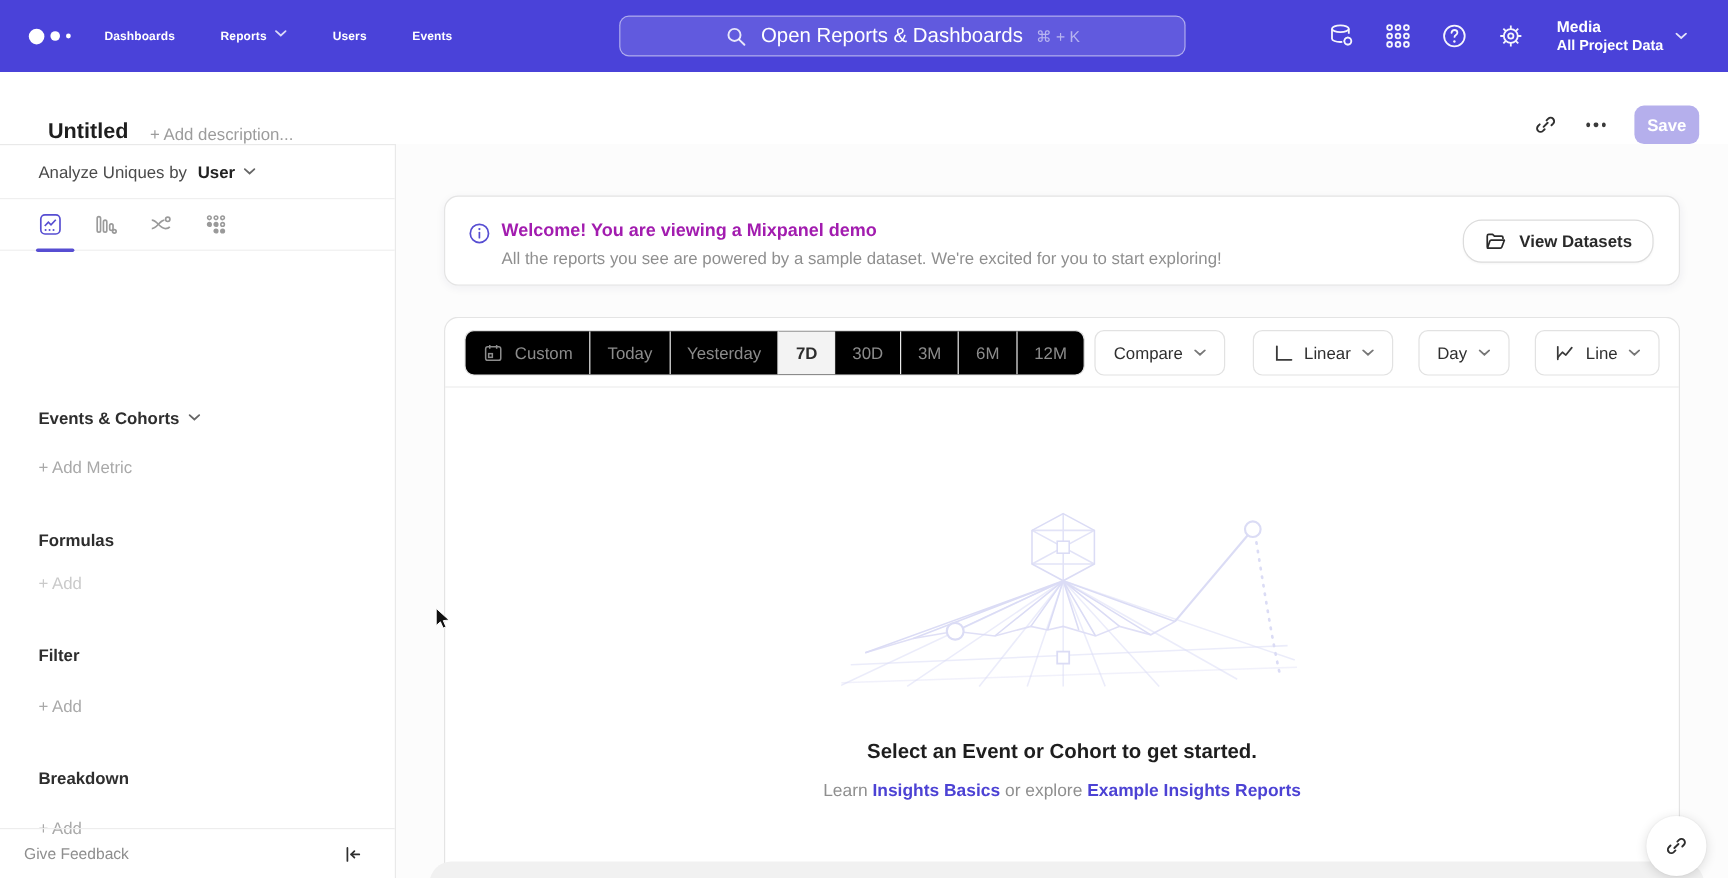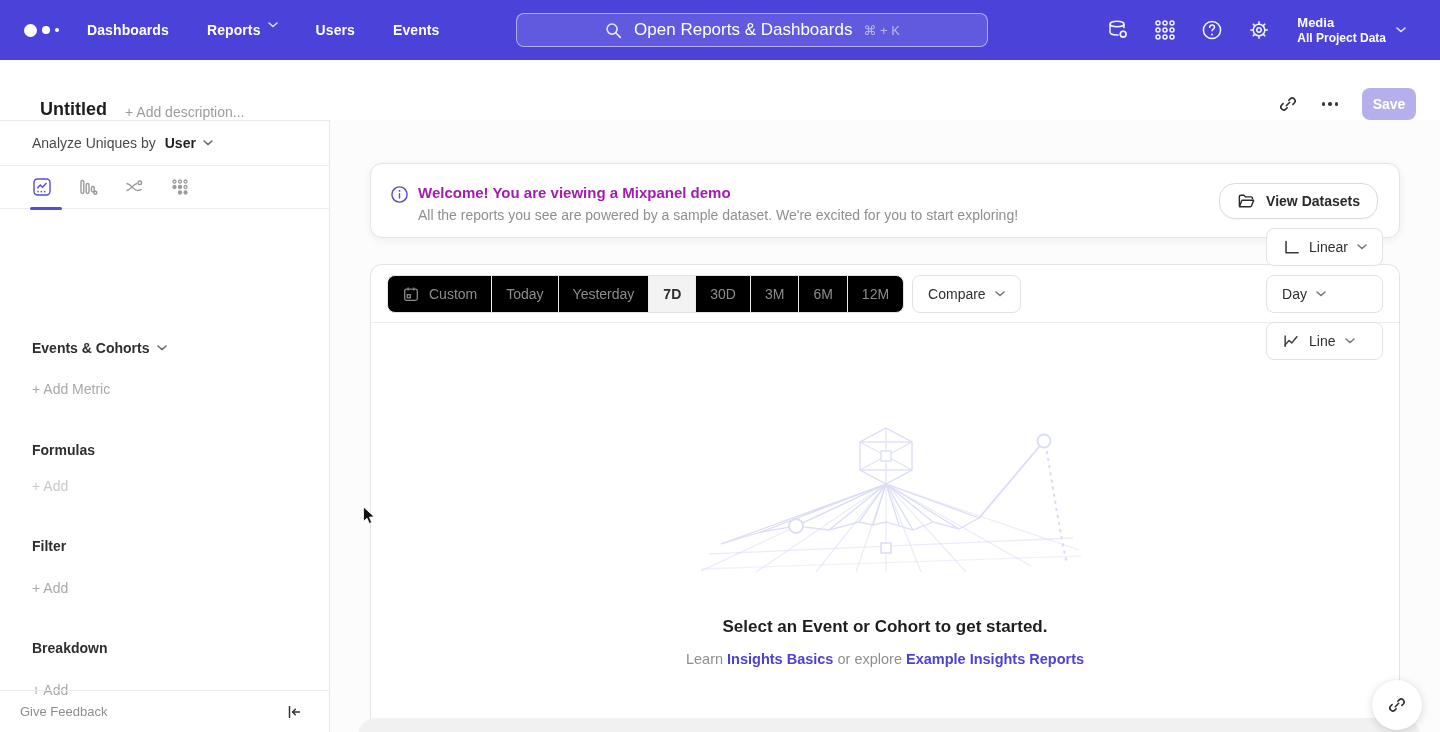--- a/index.html
+++ b/index.html
@@ -6,21 +6,21 @@
   html,body { width:1440px; height:732px; overflow:hidden; font-family:"Liberation Sans", sans-serif; background:#fff; }
   svg { display:block; }
   .chev { width:10px; height:6px; flex:0 0 auto; }
 
   
   .topnav { position:absolute; top:0; left:0; width:1440px; height:60px; background:#4a42d9; display:flex; align-items:center; color:#fff; }
   .logo { margin-left:24px; display:flex; align-items:center; gap:5px; cursor:pointer; }
   .logo i { display:block; border-radius:50%; background:#fff; }
   .logo .d1{ width:13px; height:13px; } .logo .d2{ width:8px; height:8px; } .logo .d3{ width:4px; height:4px; }
   .nav-items { display:flex; align-items:center; margin-left:28px; gap:38px; }
-  .nav-item { display:flex; align-items:flex-start; gap:7px; font-size:14px; font-weight:600; cursor:pointer; letter-spacing:.1px; }
+  .nav-item { display:flex; align-items:flex-start; gap:7px; font-size:10px; font-weight:600; cursor:pointer; letter-spacing:.1px; }
   .nav-item .chev { color:rgba(255,255,255,.8); }
   .search { position:absolute; left:516px; top:13px; width:472px; height:34px; background:rgba(255,255,255,.13); border:1px solid rgba(255,255,255,.5); border-radius:8px; display:flex; align-items:center; justify-content:center; gap:11px; cursor:pointer; }
   .search .mag { width:19px; height:19px; color:rgba(255,255,255,.85); }
   .search .ph { font-size:17px; font-weight:400; color:#fff; }
   .search .kbd { font-size:13px; color:rgba(255,255,255,.55); }
   .nav-right { position:absolute; right:0; top:0; height:60px; display:flex; align-items:center; gap:23px; padding-right:34px;justify-content:center; }
   .nav-ic { width:24px; height:24px; color:#fff; cursor:pointer; opacity:.95; }
   .project { display:flex; align-items:center; gap:10px; cursor:pointer; margin-left:3px; }
   .project .pname { font-size:13px; font-weight:700; line-height:16px; }
   .project .penv { font-size:12px; font-weight:600; line-height:15px; }
@@ -67,21 +67,21 @@
   .toolbar { height:58px; border-bottom:1px solid #ededed; display:flex; align-items:center; padding:0 16px; }
   .segmented { display:flex; height:38px; border:1px solid #e2e2e2; border-radius:8px; overflow:hidden; background:#000000; }
   .seg { display:flex; align-items:center; gap:9px; padding:0 14px; font-size:14px; color:#8c8c8c; border-left:1px solid #ebebeb; cursor:pointer; white-space:nowrap; }
   .seg:first-child { border-left:none; }
   .seg.active { background:#f3f3f3; color:#2d2d2d; font-weight:600; }
   .seg .cal { width:18px; height:18px; color:#8c8c8c; }
   .tool-btn { height:38px; display:flex; align-items:center; gap:9px; padding:0 15px; background:#fff; border:1px solid #e2e2e2; border-radius:8px; font-size:14px; font-weight:500; color:#2f2f2f; cursor:pointer; white-space:nowrap; font-family:inherit; }
   .tool-btn .chev { color:#777; }
   .tool-btn .tic { width:18px; height:18px; color:#3a3a3a; }
   .compare { margin-left:8px; }
-  .toolbar-right { margin-left:auto; display:flex; gap:9px;flex-direction:column; }
+  .toolbar-right { margin-left:auto; display:flex; gap:21px; }
 
   .illus { position:absolute; left:330px; top:161px; width:380px; height:150px; }
   .empty-title { position:absolute; left:0; top:352px; width:100%; text-align:center; font-size:17px; font-weight:700; color:#1e1e1e; }
   .empty-sub { position:absolute; left:0; top:386px; width:100%; text-align:center; font-size:14.5px; color:#8f8f8f; }
   .empty-sub a { color:#4c42d4; font-weight:600; text-decoration:none; cursor:pointer; }
 
   .bottom-sheet { position:absolute; left:28px; top:598px; width:1062px; height:140px; background:#f1f1f1; border-radius:18px 18px 0 0; }
   .fab { position:absolute; left:1042px; top:560px; width:50px; height:50px; border-radius:50%; background:#fff; box-shadow:0 2px 10px rgba(0,0,0,.14), 0 0 0 1px rgba(0,0,0,.02); display:flex; align-items:center; justify-content:center; cursor:pointer; }
   .fab svg { width:20px; height:20px; color:#2f2f2f; }
 

